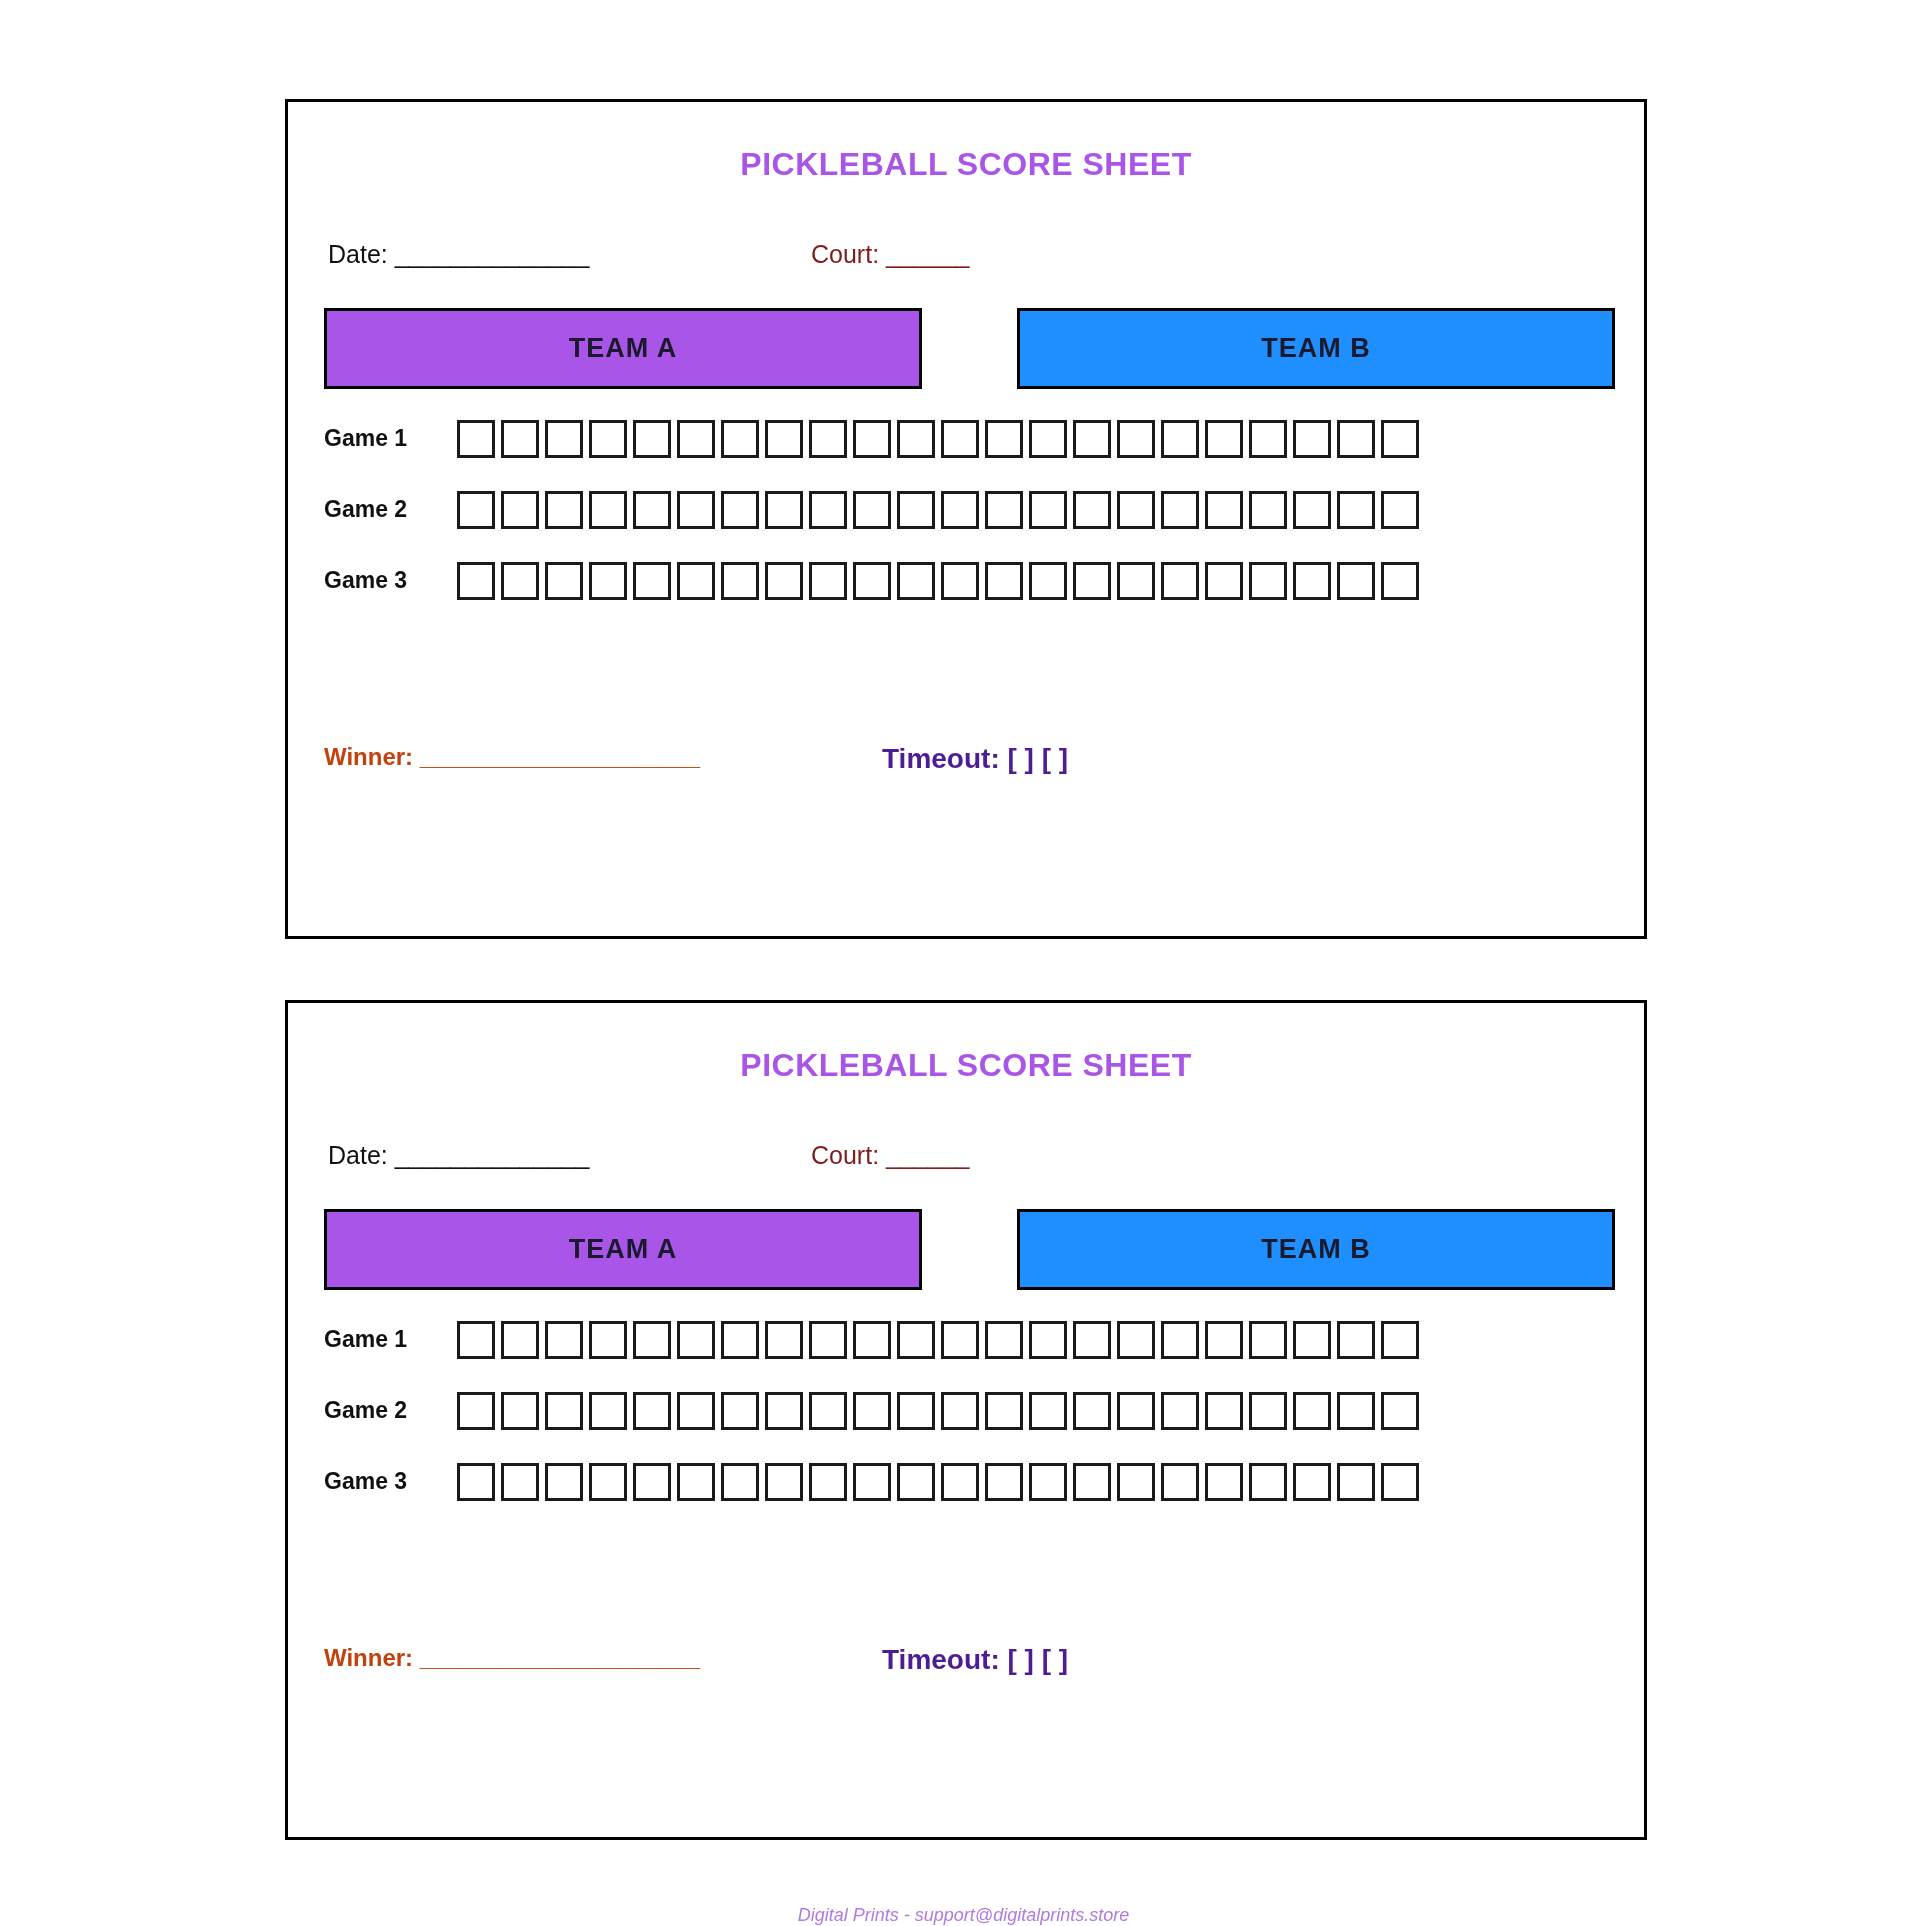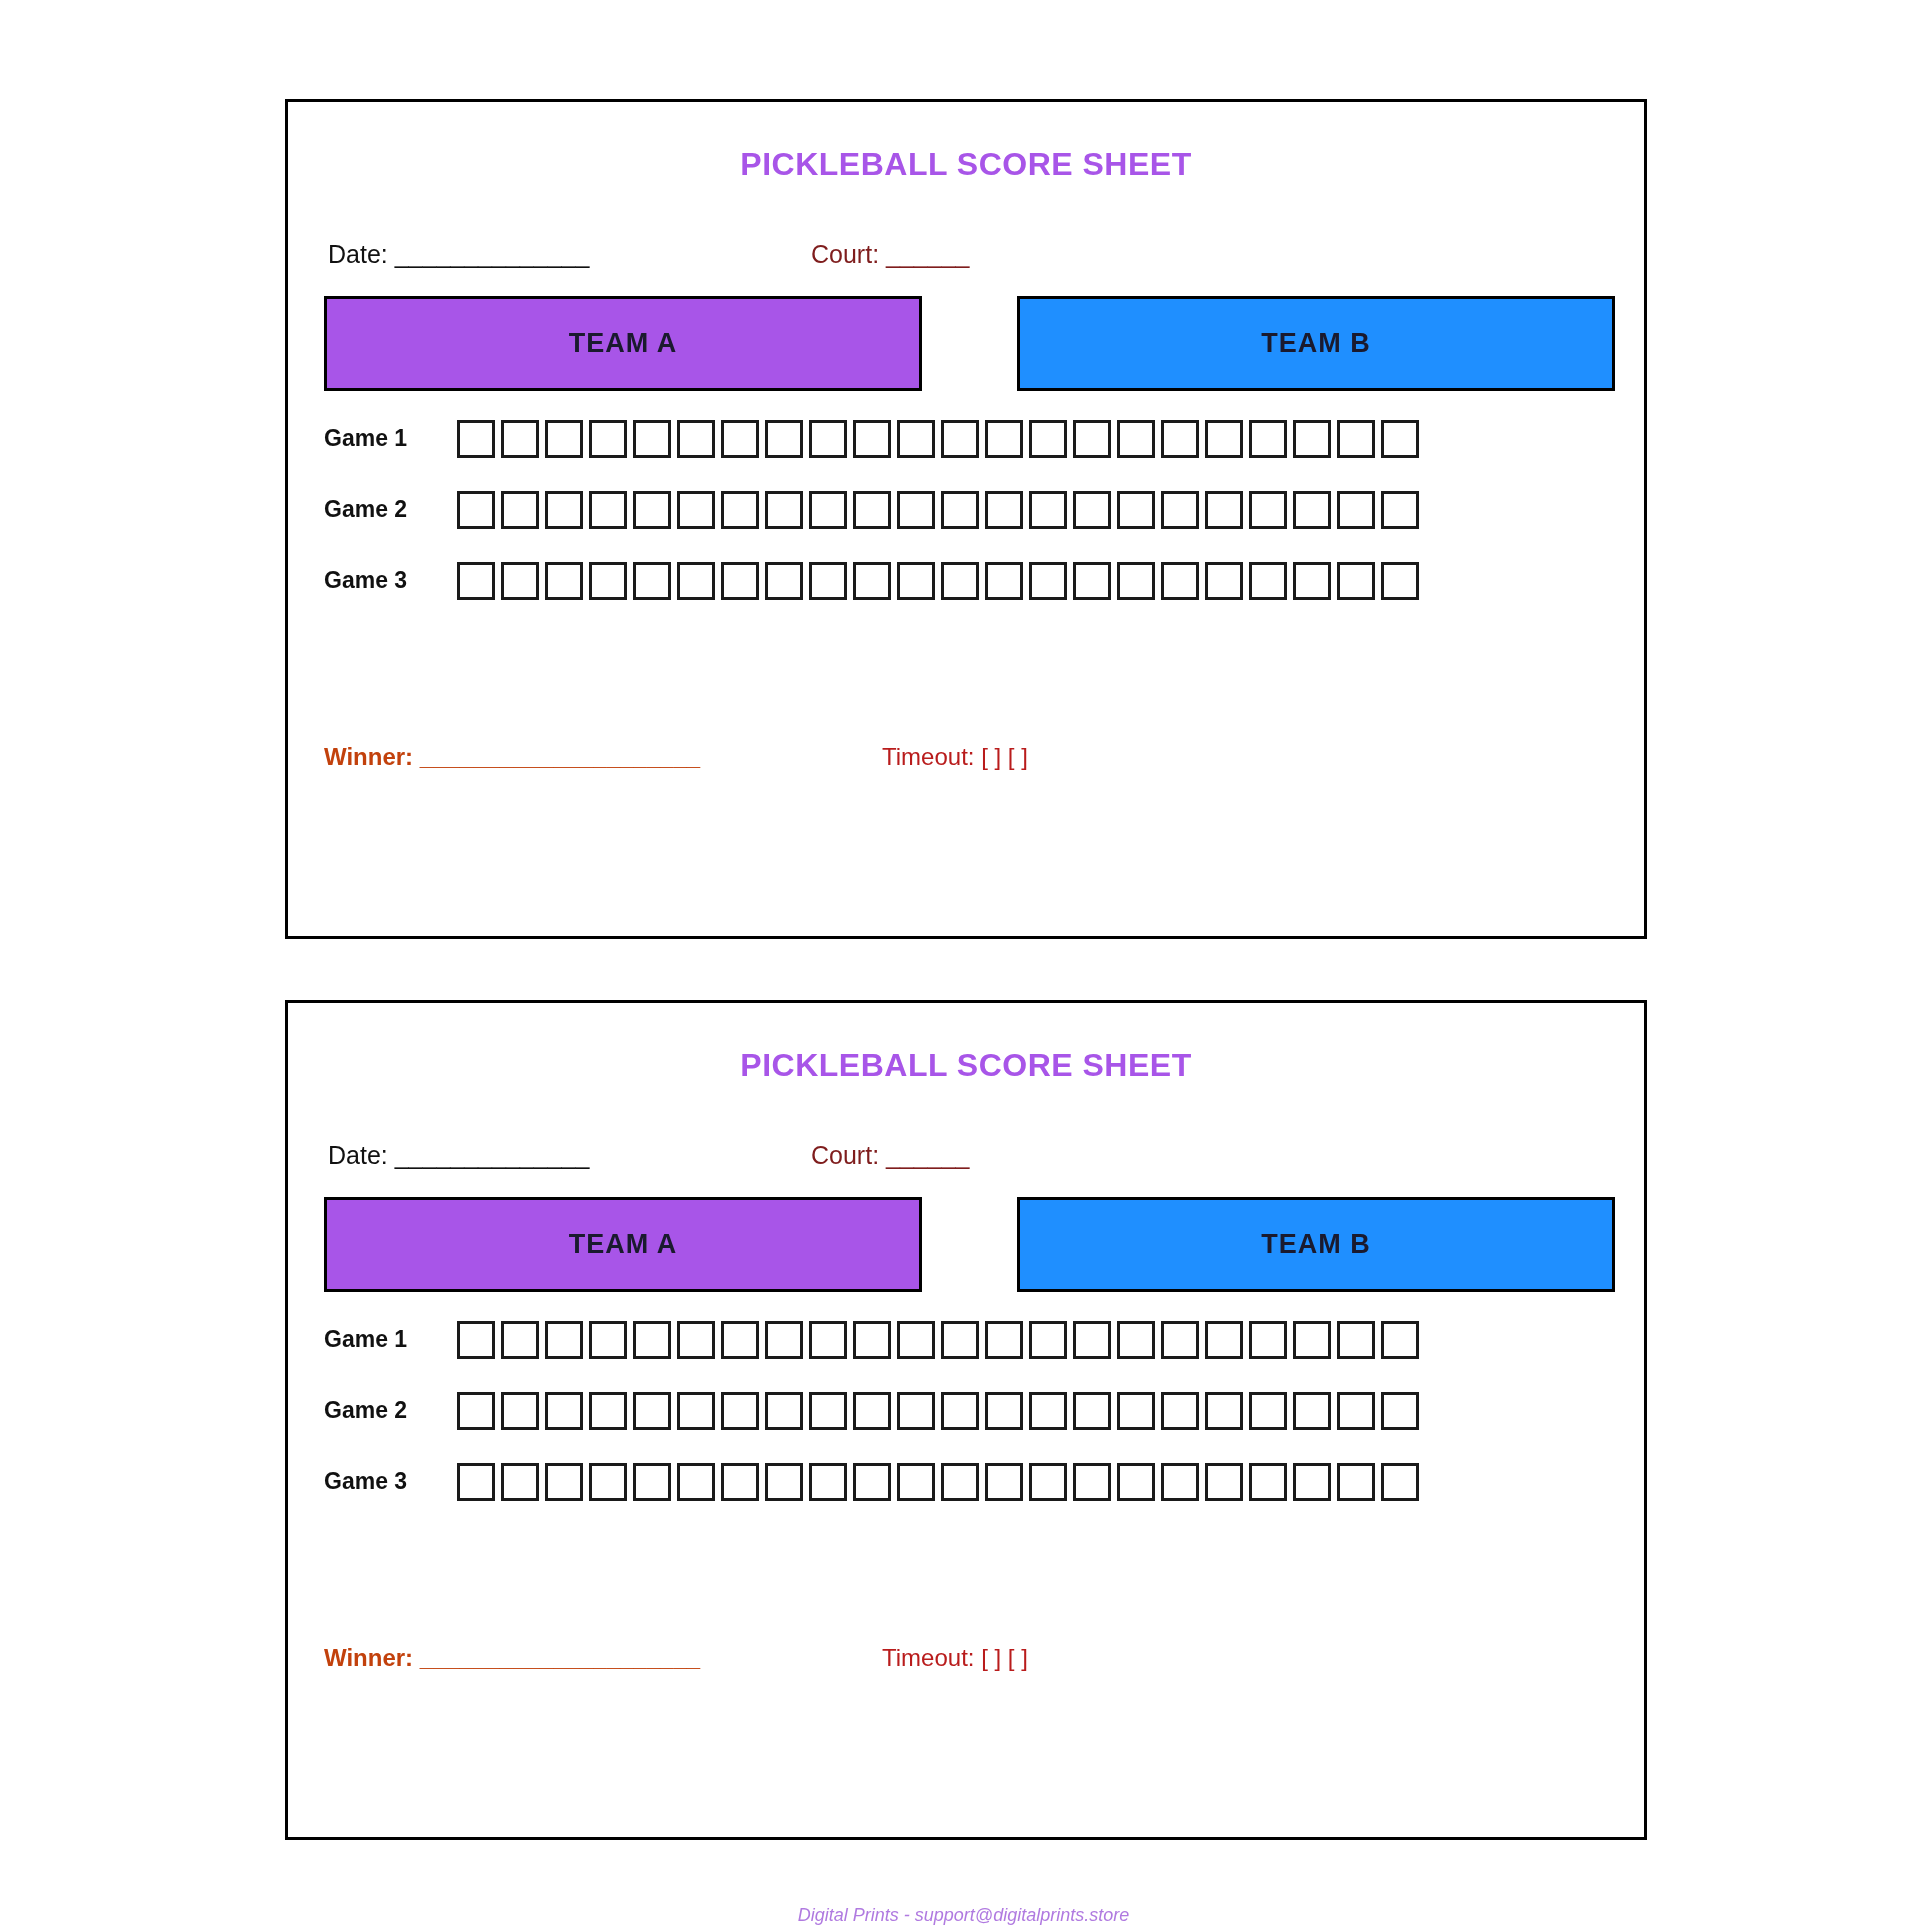--- a/index.html
+++ b/index.html
@@ -63,22 +63,22 @@
     white-space: pre;
   }
 
   .teams-row {
     position: relative;
     height: 79px;
     margin-top: 16px;
   }
   .team-box {
     position: absolute;
-    top: 0;
-    height: 95px;
+    top: 12px;
+    height: 81px;
     border: 3px solid #000000;
     box-sizing: border-box;
     display: flex;
     align-items: center;
     justify-content: center;
     font-size: 27px;
     font-weight: bold;
     color: #1a1a2e;
     letter-spacing: 1px;
   }
@@ -123,23 +123,23 @@
     top: 0;
     font-size: 24px;
     font-weight: bold;
     color: #c2410c;
     white-space: pre;
   }
   .timeout {
     position: absolute;
     left: 594px;
     top: 0;
-    font-size: 24px;
-    font-weight: normal;
-    color: #b91c1c;
+    font-size: 28px;
+    font-weight: bold;
+    color: #4c1d95;
     white-space: pre;
   }
 
   .page-footer {
     position: absolute;
     left: 0;
     top: 1879px;
     width: 1927px;
     text-align: center;
     font-size: 18px;

